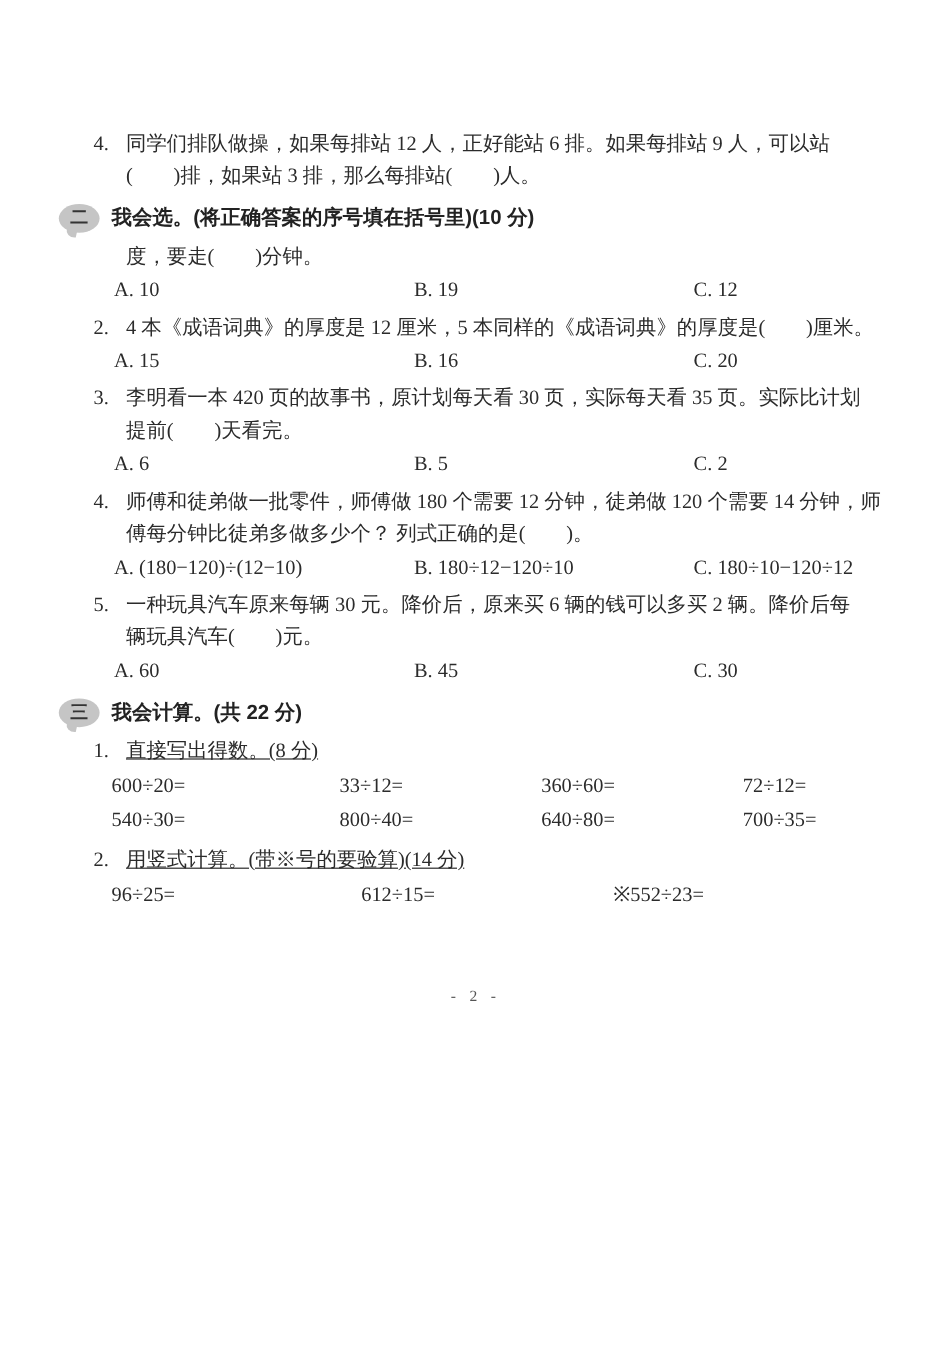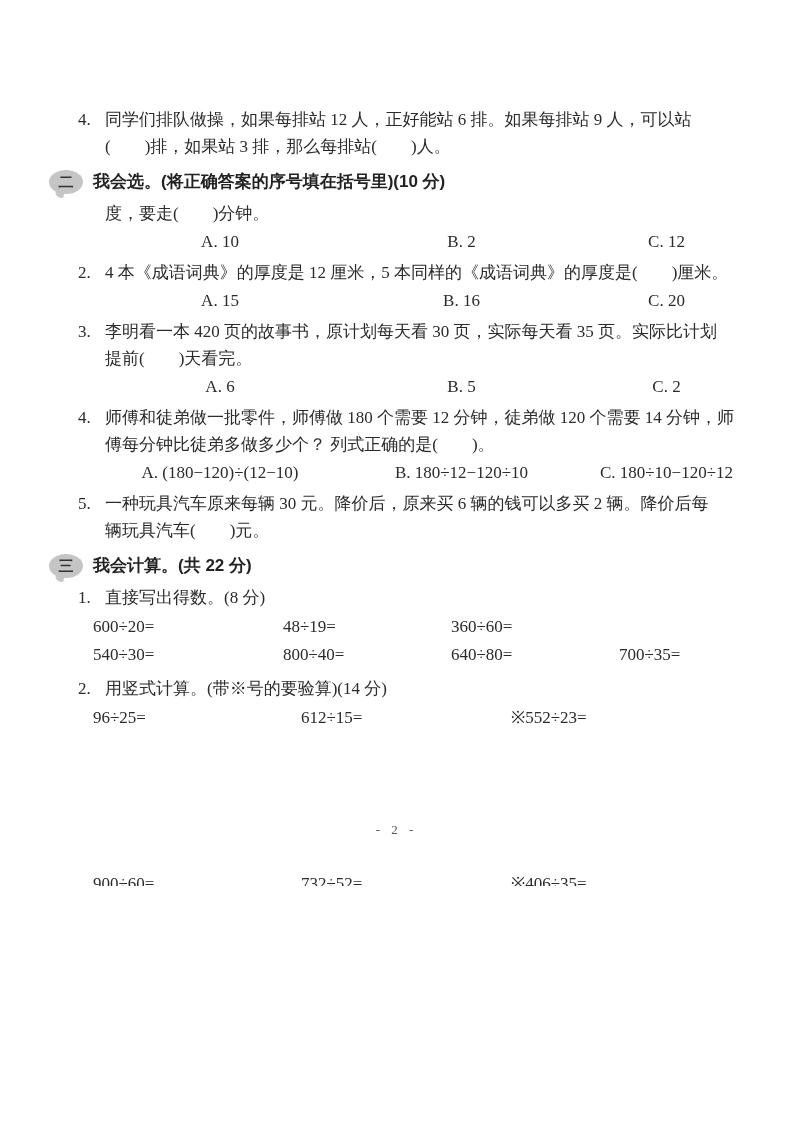--- a/index.html
+++ b/index.html
@@ -32,21 +32,20 @@
   .question.first-after-header { margin-top: 2px; }
   .carryover { margin-top: 0; }
   .options {
     display: grid;
     grid-template-columns: 250px 233px 1fr;
     margin-left: -10px;
     margin-top: 1px;
     margin-bottom: 2px;
     line-height: 27px;
     white-space: pre;
-    text-align: center;
   }
   .section-header {
     display: flex;
     align-items: center;
     gap: 10px;
     margin-left: -56px;
     margin-top: 7px;
     margin-bottom: 3px;
     line-height: 30px;
     font-family: "Liberation Sans", sans-serif;
@@ -72,21 +71,21 @@
     content: "";
     position: absolute;
     left: 6px;
     bottom: -4px;
     width: 9px;
     height: 8px;
     background: #c5c5c5;
     border-radius: 0 0 0 90%;
     transform: skewX(-12deg);
   }
-  .part-title { margin-top: 0; }
+  .part-title { margin-top: 0; text-decoration: underline; }
   .part-title.second { margin-top: 6px; }
   .calc4 {
     display: grid;
     grid-template-columns: 190px 168px 168px 1fr;
     margin-left: -12px;
     line-height: 28px;
     white-space: pre;
   }
   .calc4.row1 { margin-top: 2px; }
   .calc3 {
@@ -122,21 +121,21 @@
 
     <div class="section-header">
       <span class="bubble"><span>二</span></span>
       <span>我会选。(将正确答案的序号填在括号里)(10 分)</span>
     </div>
 
     <div class="question first-after-header">
       <div class="q-line">度，要走(        )分钟。</div>
       <div class="options">
         <span>A. 10</span>
-        <span>B. 2</span>
+        <span>B. 19</span>
         <span>C. 12</span>
       </div>
     </div>
 
     <div class="question">
       <div class="q-line hang"><span class="q-num">2.</span><span>4 本《成语词典》的厚度是 12 厘米，5 本同样的《成语词典》的厚度是(        )厘米。</span></div>
       <div class="options">
         <span>A. 15</span>
         <span>B. 16</span>
         <span>C. 20</span>
@@ -159,32 +158,38 @@
       <div class="options">
         <span>A. (180−120)÷(12−10)</span>
         <span>B. 180÷12−120÷10</span>
         <span>C. 180÷10−120÷12</span>
       </div>
     </div>
 
     <div class="question">
       <div class="q-line hang"><span class="q-num">5.</span><span>一种玩具汽车原来每辆 30 元。降价后，原来买 6 辆的钱可以多买 2 辆。降价后每</span></div>
       <div class="q-line">辆玩具汽车(        )元。</div>
+      <div class="options">
+        <span>A. 60</span>
+        <span>B. 45</span>
+        <span>C. 30</span>
+      </div>
     </div>
 
     <div class="section-header">
       <span class="bubble"><span>三</span></span>
       <span>我会计算。(共 22 分)</span>
     </div>
 
     <div class="q-line hang part-title"><span class="q-num">1.</span><span>直接写出得数。(8 分)</span></div>
     <div class="calc4 row1">
       <span>600÷20=</span>
-      <span>48÷19=</span>
+      <span>33÷12=</span>
       <span>360÷60=</span>
+      <span>72÷12=</span>
     </div>
     <div class="calc4">
       <span>540÷30=</span>
       <span>800÷40=</span>
       <span>640÷80=</span>
       <span>700÷35=</span>
     </div>
 
     <div class="q-line hang part-title second"><span class="q-num">2.</span><span>用竖式计算。(带※号的要验算)(14 分)</span></div>
     <div class="calc3 row1">

